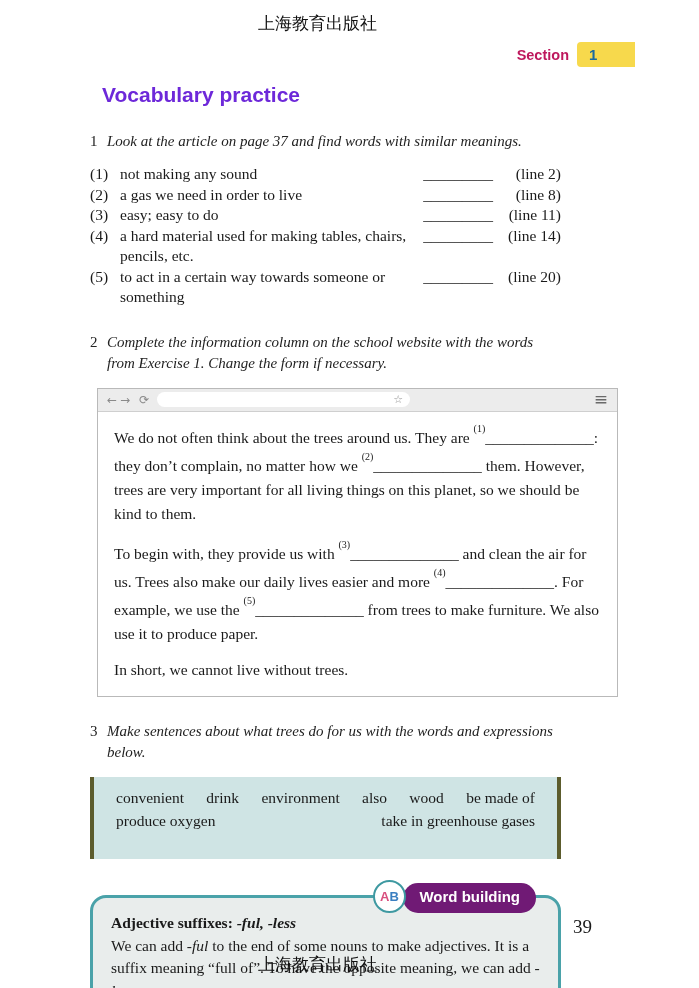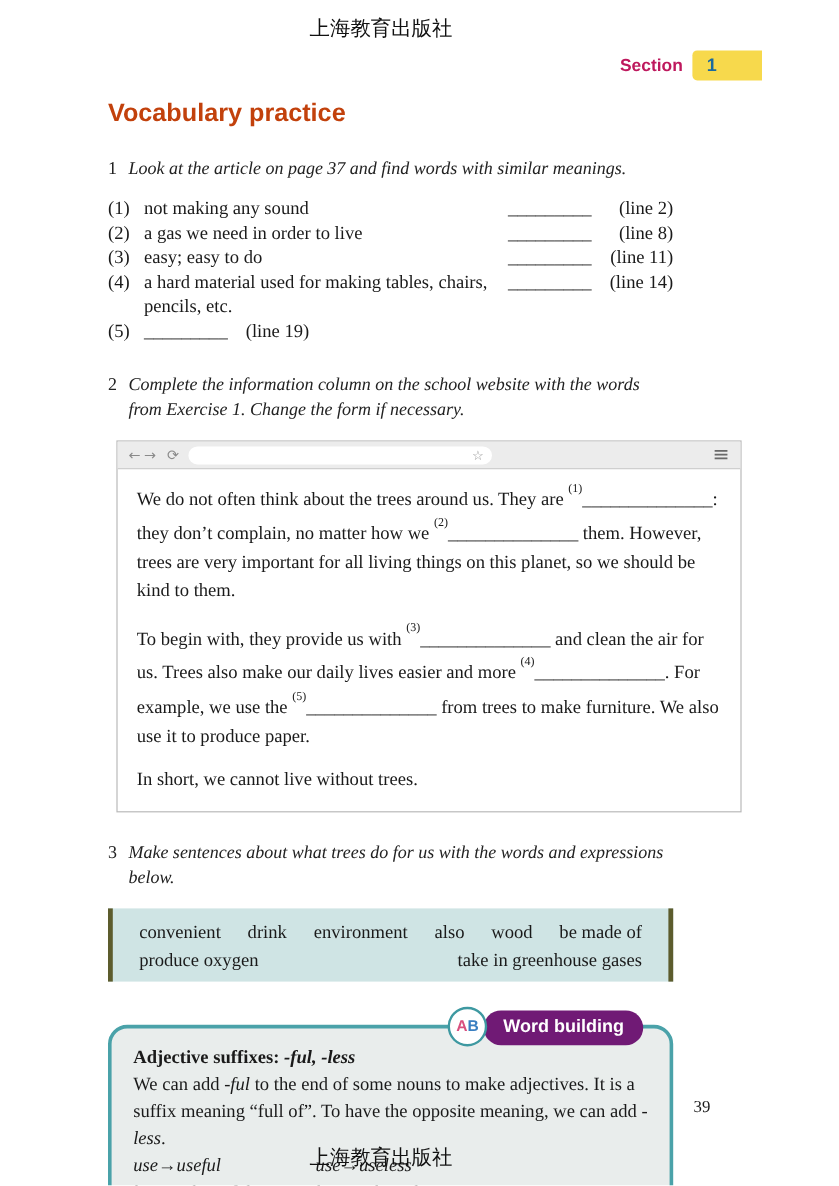--- a/index.html
+++ b/index.html
@@ -19,21 +19,21 @@
   .section-tab { position: absolute; top: 42px; right: 0; display: flex; align-items: center; }
   .section-label { color: #be185d; font-family: "Liberation Sans", sans-serif; font-weight: bold; font-size: 14.5px; margin-right: 8px; }
   .section-num-tab {
     width: 58px; height: 25px; background: #f7d94c; border-radius: 4px 0 0 4px;
     display: flex; align-items: center; padding-left: 12px;
     color: #1a6a9e; font-family: "Liberation Sans", sans-serif; font-weight: bold; font-size: 15px;
   }
 
   .content { margin: 0 74px 0 90px; }
 
-  .heading { margin: 48px 0 0 0; font-family: "Liberation Sans", sans-serif; font-size: 21px; color: #c2410c; font-weight: bold; }
+  .heading { margin: 48px 0 0 12px; font-family: "Liberation Sans", sans-serif; font-size: 21px; color: #6d28d9; font-weight: bold; }
 
   .instruction { display: flex; margin-top: 24px; font-style: italic; font-size: 15px; line-height: 21px; color: #222; }
   .instruction .num { font-style: normal; width: 17px; flex: none; }
   .instruction .itext { flex: 1; }
 
   .ex1-list { margin-top: 12px; font-size: 15.5px; }
   .ex1-row { display: flex; align-items: baseline; line-height: 20.5px; }
   .ex1-num { width: 30px; flex: none; }
   .ex1-text { flex: 1; }
   .ex1-blank { margin-right: 6px; white-space: nowrap; letter-spacing: 0; }
@@ -53,21 +53,21 @@
 
   .browser-body { padding: 10px 16px 14px; font-size: 15.5px; line-height: 24px; }
   .browser-body p { margin: 0 0 12px; }
   .browser-body p:last-child { margin-bottom: 0; }
   sup.ref { font-size: 10px; position: relative; top: -5px; }
   .blank { white-space: nowrap; }
 
   .word-box {
     margin-top: 14px; background: #cfe4e4;
     border-left: 4px solid #5c5c2d; border-right: 4px solid #5c5c2d;
-    padding: 9px 22px 6px; font-size: 15.5px;
+    padding: 9px 22px 27px; font-size: 15.5px;
   }
   .word-row { display: flex; justify-content: space-between; line-height: 23px; }
 
   .wb-box {
     position: relative; margin-top: 36px;
     border: 3px solid #4aa2a9; border-radius: 16px; background: #e9edec;
     padding: 14px 18px 12px; font-size: 15.5px; line-height: 22.5px;
   }
   .wb-pill {
     position: absolute; top: -15px; right: 22px;
@@ -82,21 +82,21 @@
     font-family: "Liberation Sans", sans-serif; font-weight: bold; font-size: 13px; z-index: 2;
   }
   .wb-badge .a { color: #d94f7e; }
   .wb-badge .b { color: #3a7fc1; }
   .wb-heading { font-weight: bold; }
   .wb-heading .suffix { font-style: italic; }
   .it { font-style: italic; }
   .wb-ex-row { display: flex; font-style: italic; }
   .wb-ex-left { width: 152px; flex: none; }
 
-  .page-number { position: absolute; right: 43px; top: 916px; font-size: 14px; }
+  .page-number { position: absolute; right: 43px; top: 916px; font-size: 19px; }
 </style>
 </head>
 <body>
 
 <div class="page">
 
   <div class="publisher-top">上海教育出版社</div>
 
   <div class="section-tab">
     <span class="section-label">Section</span>
@@ -132,22 +132,23 @@
         <span class="ex1-line">(line 11)</span>
       </div>
       <div class="ex1-row">
         <span class="ex1-num">(4)</span>
         <span class="ex1-text">a hard material used for making tables, chairs, pencils, etc.</span>
         <span class="ex1-blank">_________</span>
         <span class="ex1-line">(line 14)</span>
       </div>
       <div class="ex1-row">
         <span class="ex1-num">(5)</span>
-        <span class="ex1-blank">_________</span>
-        <span class="ex1-line">(line 19)</span>
+        <span class="ex1-text">to act in a certain way towards someone or something</span>
+        <span class="ex1-blank">_________</span>
+        <span class="ex1-line">(line 20)</span>
       </div>
     </div>
 
     <div class="instruction">
       <span class="num">2</span>
       <span class="itext">Complete the information column on the school website with the words from Exercise 1. Change the form if necessary.</span>
     </div>
 
     <div class="browser">
       <div class="toolbar">

